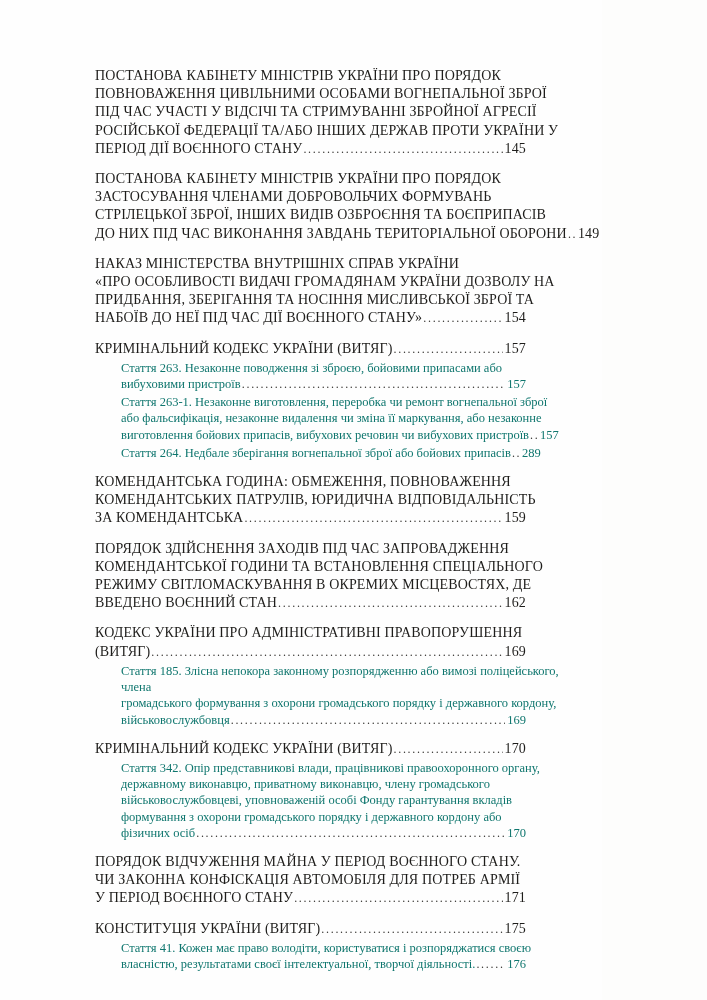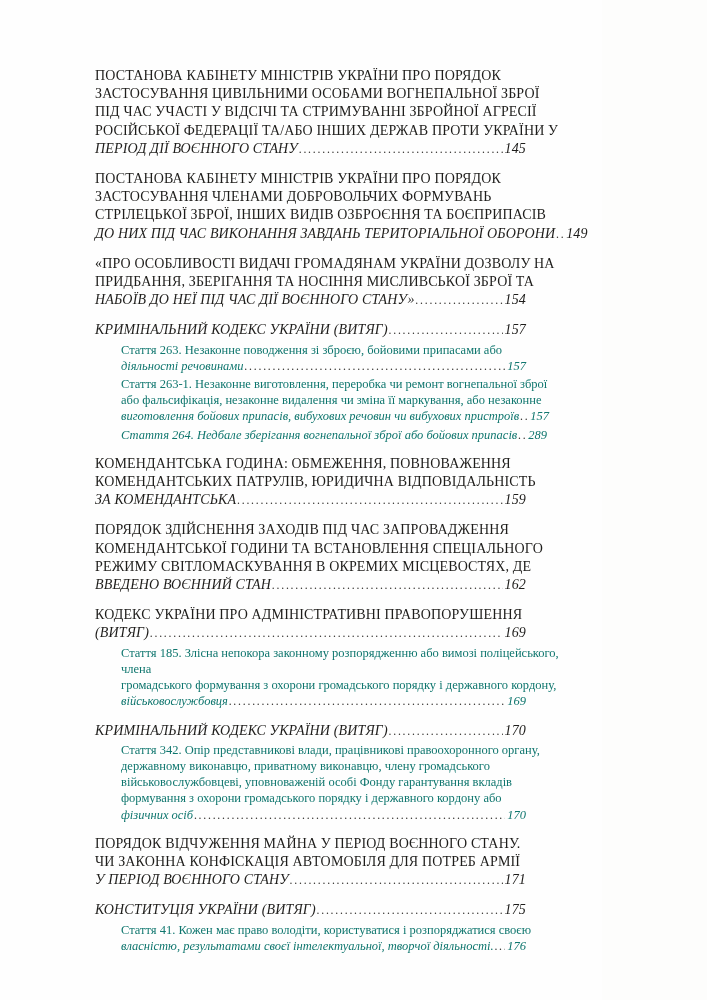--- a/index.html
+++ b/index.html
@@ -42,21 +42,20 @@
     padding-left: 26px;
     margin-top: 2px;
     color: #0f766e;
   }
   .line {
     white-space: nowrap;
   }
   .lastline {
     display: flex;
     align-items: baseline;
-    font-style: italic;
   }
   .lastline .t {
     white-space: nowrap;
     flex: 0 0 auto;
   }
   .dots {
     flex: 1 1 auto;
     overflow: hidden;
     white-space: nowrap;
     margin: 0 1px;
@@ -76,59 +75,60 @@
   }
 </style>
 </head>
 <body>
 
 <div class="page">
   <div class="toc">
     <div id="toc-list">
         <div class="entry main">
           <div class="line">ПОСТАНОВА КАБІНЕТУ МІНІСТРІВ УКРАЇНИ ПРО ПОРЯДОК</div>
-          <div class="line">ЗАСТОСУВАННЯ ЦИВІЛЬНИМИ ОСОБАМИ ВОГНЕПАЛЬНОЇ ЗБРОЇ</div>
+          <div class="line">ПОВНОВАЖЕННЯ ЦИВІЛЬНИМИ ОСОБАМИ ВОГНЕПАЛЬНОЇ ЗБРОЇ</div>
           <div class="line">ПІД ЧАС УЧАСТІ У ВІДСІЧІ ТА СТРИМУВАННІ ЗБРОЙНОЇ АГРЕСІЇ</div>
           <div class="line">РОСІЙСЬКОЇ ФЕДЕРАЦІЇ ТА/АБО ІНШИХ ДЕРЖАВ ПРОТИ УКРАЇНИ У</div>
           <div class="lastline">
             <span class="t">ПЕРІОД ДІЇ ВОЄННОГО СТАНУ</span>
             <span class="dots"></span>
             <span class="pg">145</span>
           </div>
         </div>
         <div class="entry main">
           <div class="line">ПОСТАНОВА КАБІНЕТУ МІНІСТРІВ УКРАЇНИ ПРО ПОРЯДОК</div>
           <div class="line">ЗАСТОСУВАННЯ ЧЛЕНАМИ ДОБРОВОЛЬЧИХ ФОРМУВАНЬ</div>
           <div class="line">СТРІЛЕЦЬКОЇ ЗБРОЇ, ІНШИХ ВИДІВ ОЗБРОЄННЯ ТА БОЄПРИПАСІВ</div>
           <div class="lastline">
             <span class="t">ДО НИХ ПІД ЧАС ВИКОНАННЯ ЗАВДАНЬ ТЕРИТОРІАЛЬНОЇ ОБОРОНИ</span>
             <span class="dots"></span>
             <span class="pg">149</span>
           </div>
         </div>
         <div class="entry main">
+          <div class="line">НАКАЗ МІНІСТЕРСТВА ВНУТРІШНІХ СПРАВ УКРАЇНИ</div>
           <div class="line">«ПРО ОСОБЛИВОСТІ ВИДАЧІ ГРОМАДЯНАМ УКРАЇНИ ДОЗВОЛУ НА</div>
           <div class="line">ПРИДБАННЯ, ЗБЕРІГАННЯ ТА НОСІННЯ МИСЛИВСЬКОЇ ЗБРОЇ ТА</div>
           <div class="lastline">
             <span class="t">НАБОЇВ ДО НЕЇ ПІД ЧАС ДІЇ ВОЄННОГО СТАНУ»</span>
             <span class="dots"></span>
             <span class="pg">154</span>
           </div>
         </div>
         <div class="entry main">
           <div class="lastline">
             <span class="t">КРИМІНАЛЬНИЙ КОДЕКС УКРАЇНИ (ВИТЯГ)</span>
             <span class="dots"></span>
             <span class="pg">157</span>
           </div>
         </div>
         <div class="entry sub">
           <div class="line">Стаття 263. Незаконне поводження зі зброєю, бойовими припасами або</div>
           <div class="lastline">
-            <span class="t">діяльності речовинами</span>
+            <span class="t">вибуховими пристроїв</span>
             <span class="dots"></span>
             <span class="pg">157</span>
           </div>
         </div>
         <div class="entry sub">
           <div class="line">Стаття 263-1. Незаконне виготовлення, переробка чи ремонт вогнепальної зброї</div>
           <div class="line">або фальсифікація, незаконне видалення чи зміна її маркування, або незаконне</div>
           <div class="lastline">
             <span class="t">виготовлення бойових припасів, вибухових речовин чи вибухових пристроїв</span>
             <span class="dots"></span>

